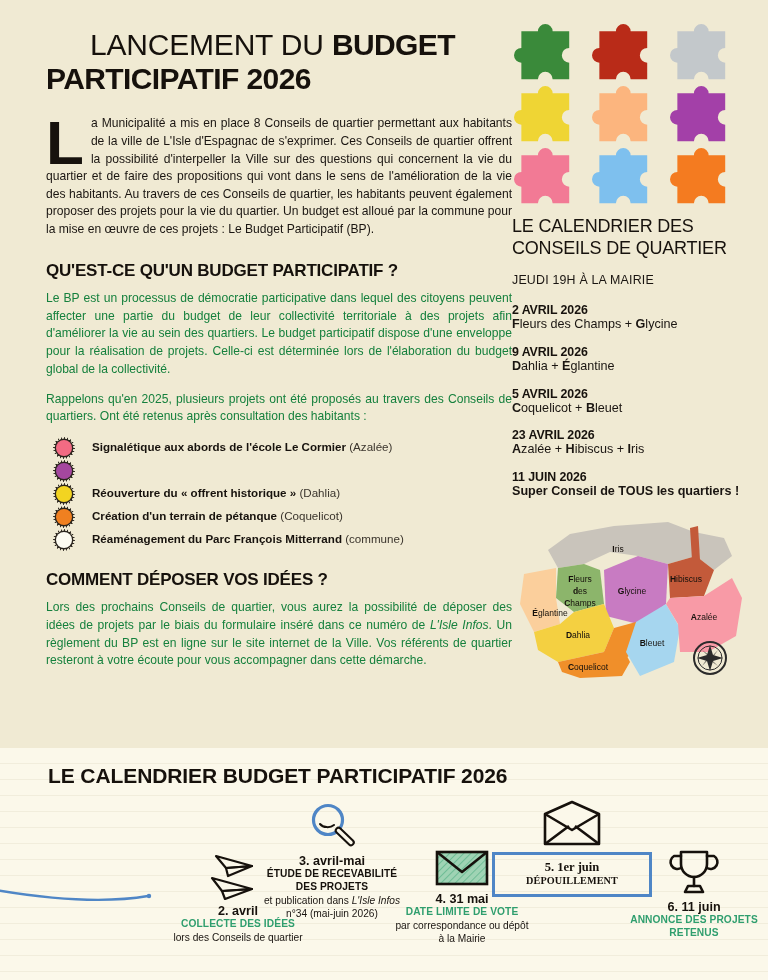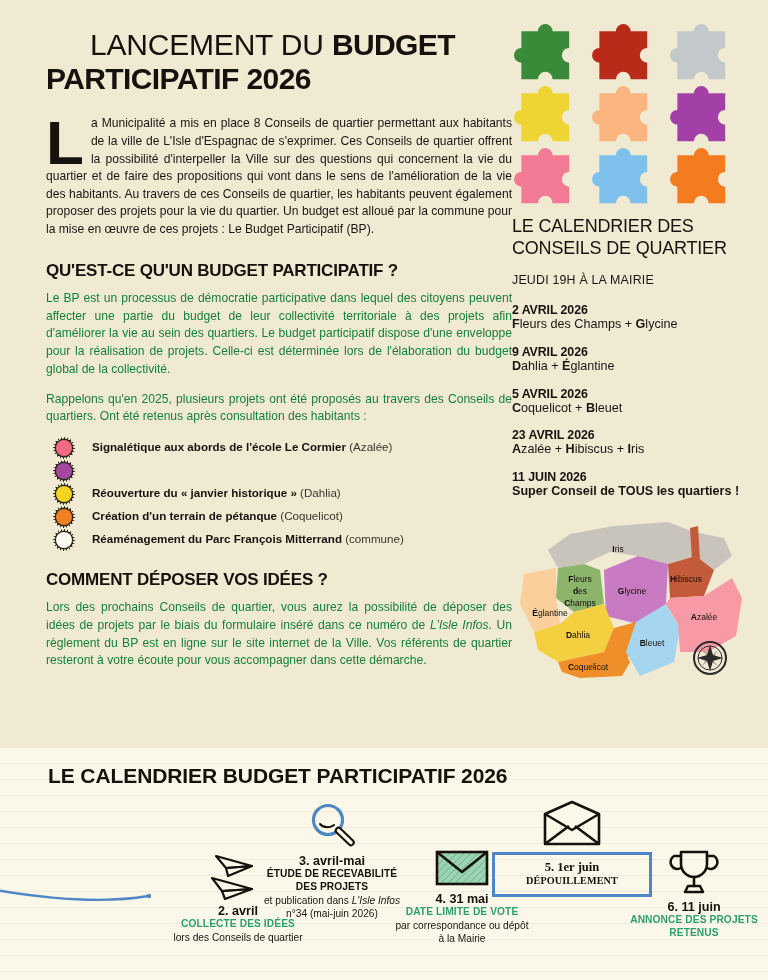--- a/index.html
+++ b/index.html
@@ -138,21 +138,21 @@
       <ul class="projects" id="projects-list">
           <li>
             <span class="dot" style="background: rgb(242, 107, 131);"></span>
             <span><span class="pj-name">Signalétique aux abords de l'école Le Cormier </span><span class="pj-q">(Azalée)</span></span>
           </li>
           <li>
             <span class="dot" style="background: rgb(165, 71, 159);"></span>
           </li>
           <li>
             <span class="dot" style="background: rgb(242, 212, 33);"></span>
-            <span><span class="pj-name">Réouverture du « janvier historique » </span><span class="pj-q">(Dahlia)</span></span>
+            <span><span class="pj-name">Réouverture du « offrent historique » </span><span class="pj-q">(Dahlia)</span></span>
           </li>
           <li>
             <span class="dot" style="background: rgb(240, 128, 32);"></span>
             <span><span class="pj-name">Création d'un terrain de pétanque </span><span class="pj-q">(Coquelicot)</span></span>
           </li>
           <li>
             <span class="dot" style="background: rgb(253, 251, 241);"></span>
             <span><span class="pj-name">Réaménagement du Parc François Mitterrand </span><span class="pj-q">(commune)</span></span>
           </li>
         </ul>

